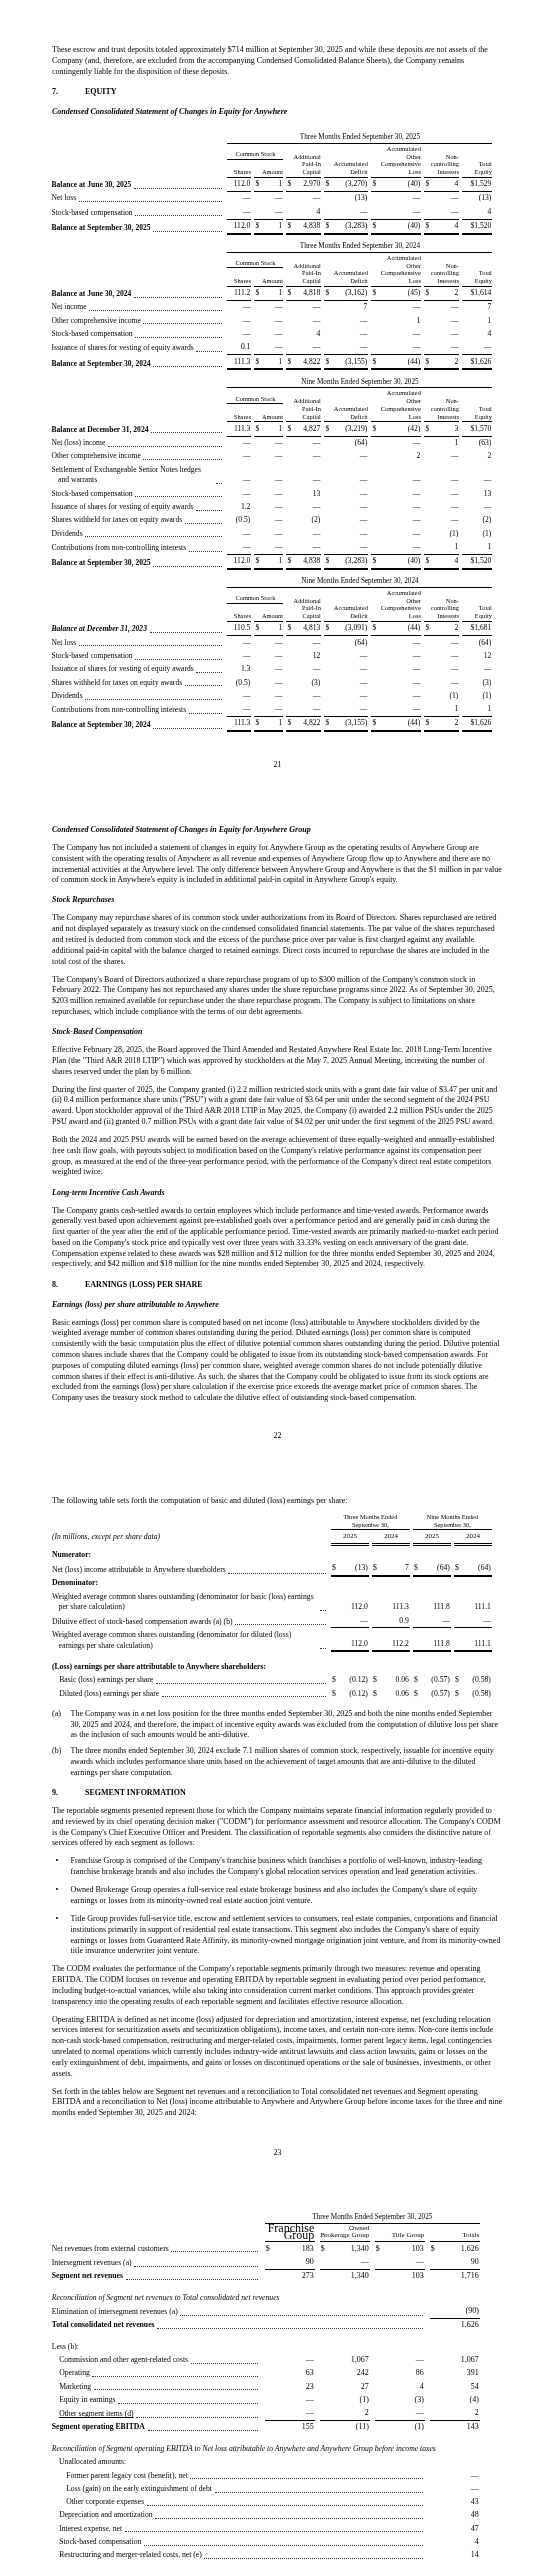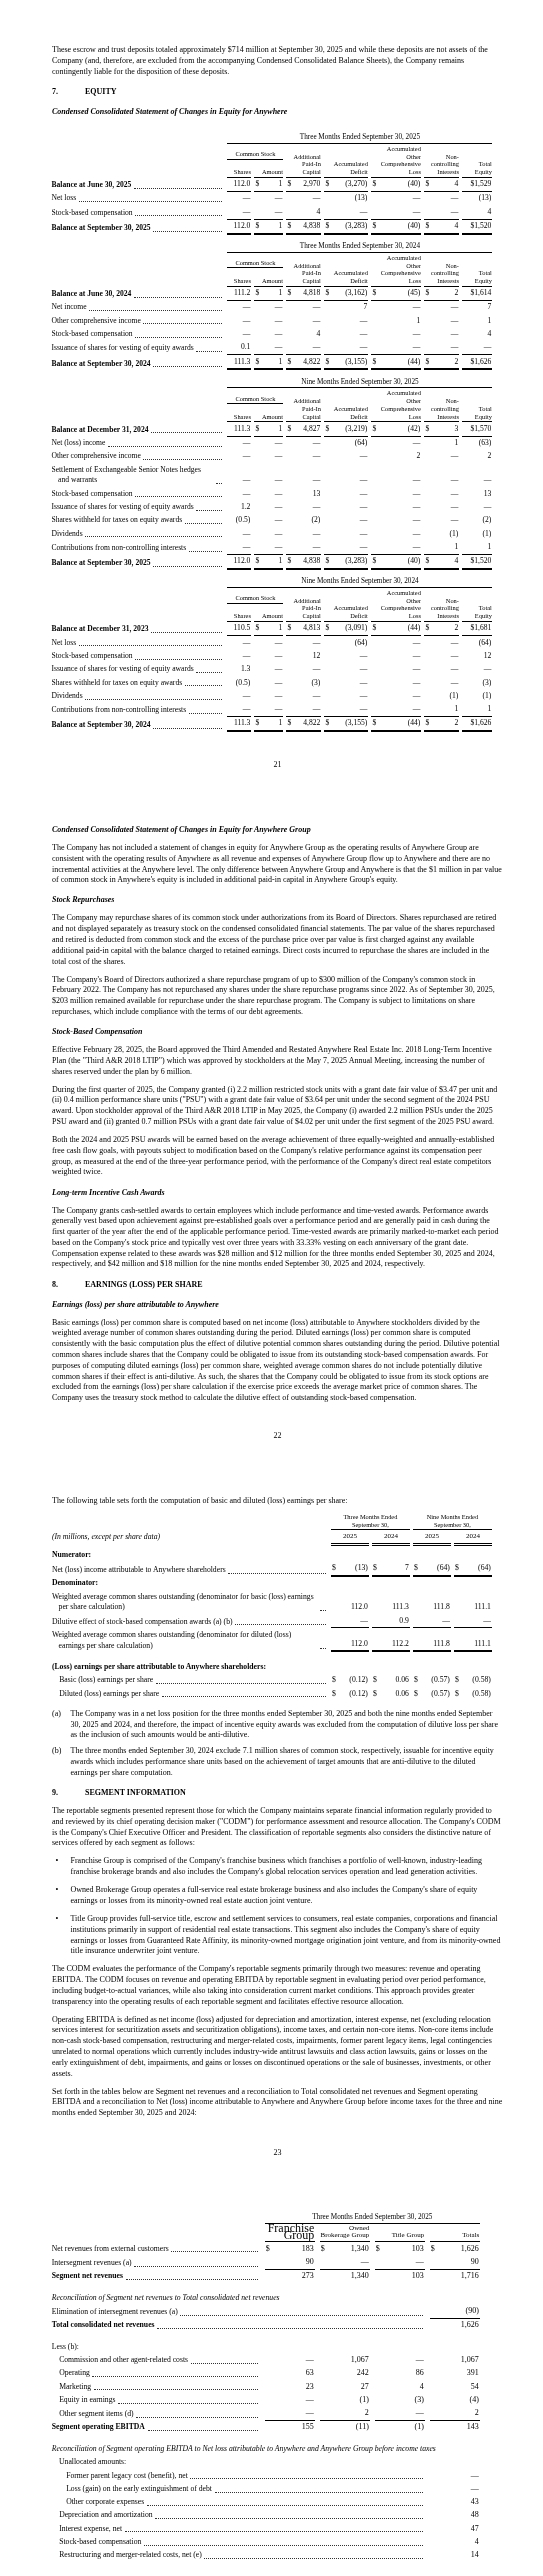--- a/index.html
+++ b/index.html
@@ -1093,21 +1093,21 @@
           <tr>
             <th></th>
             <th class="colh">Shares</th>
             <th class="colh">Amount</th>
           </tr>
         </thead>
         <tbody>
           <tr>
             <td class="lab b">
               <div class="lf">
-                <span class="lt" style="padding-left: 6.7px; text-indent: -6.7px;">Balance at December 31, 2023</span>
+                <span class="lt" style="padding-left: 6.7px; text-indent: -6.7px; font-style: italic;">Balance at December 31, 2023</span>
                 <span class="dots"></span>
               </div>
             </td>
             <td class="val r1">
               <div class="cv">
                 <span class="cvv">110.5</span>
               </div>
             </td>
             <td class="val r1">
               <div class="cv">
@@ -2014,21 +2014,21 @@
             </td>
             <td class="val">
               <div class="cv">
                 <span class="cvv">(4)</span>
               </div>
             </td>
           </tr>
           <tr>
             <td class="lab">
               <div class="lf">
-                <span class="lt" style="padding-left: 14px; text-indent: -6.7px;">Other segment items (d)</span>
+                <span class="lt" style="padding-left: 14px; text-indent: -6.7px; text-decoration: underline;">Other segment items (d)</span>
                 <span class="dots"></span>
               </div>
             </td>
             <td class="val r1">
               <div class="cv">
                 <span class="cvv">—</span>
               </div>
             </td>
             <td class="val r1">
               <div class="cv">

